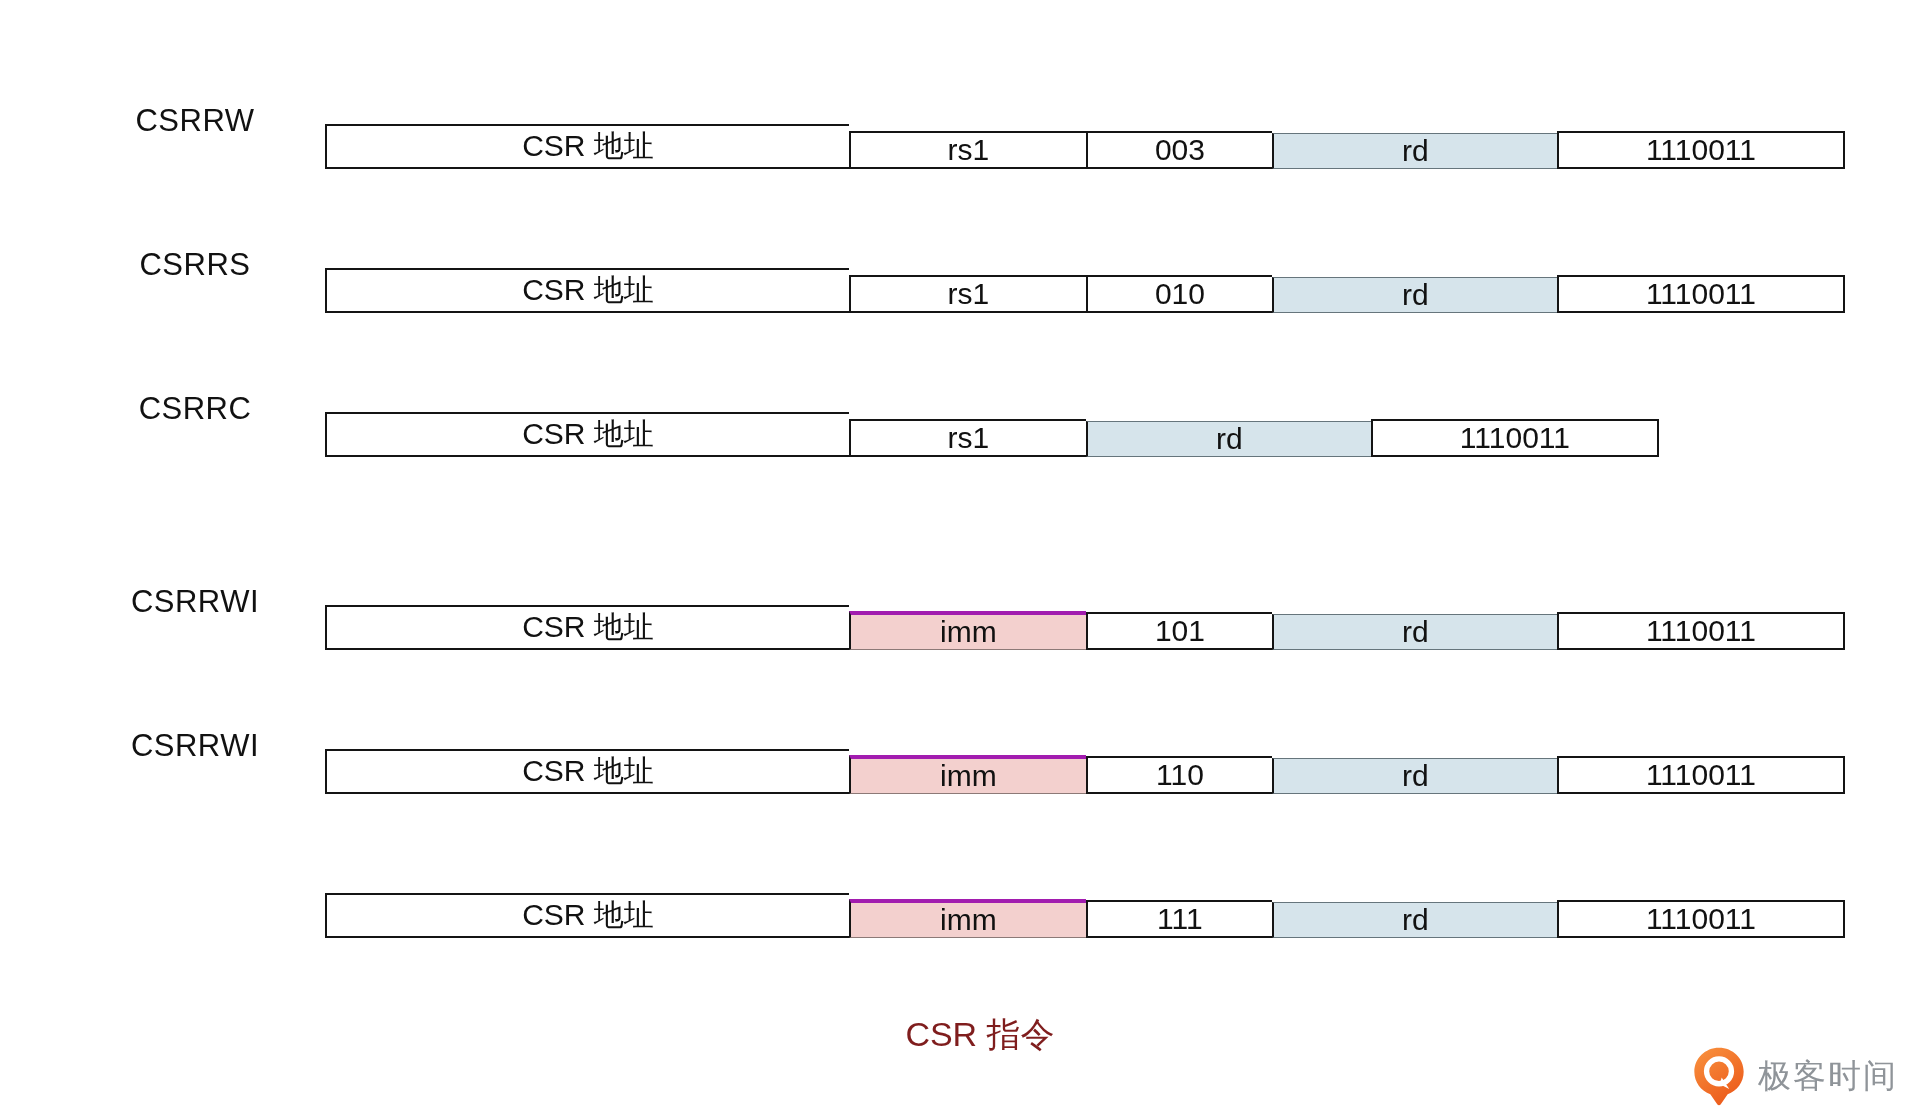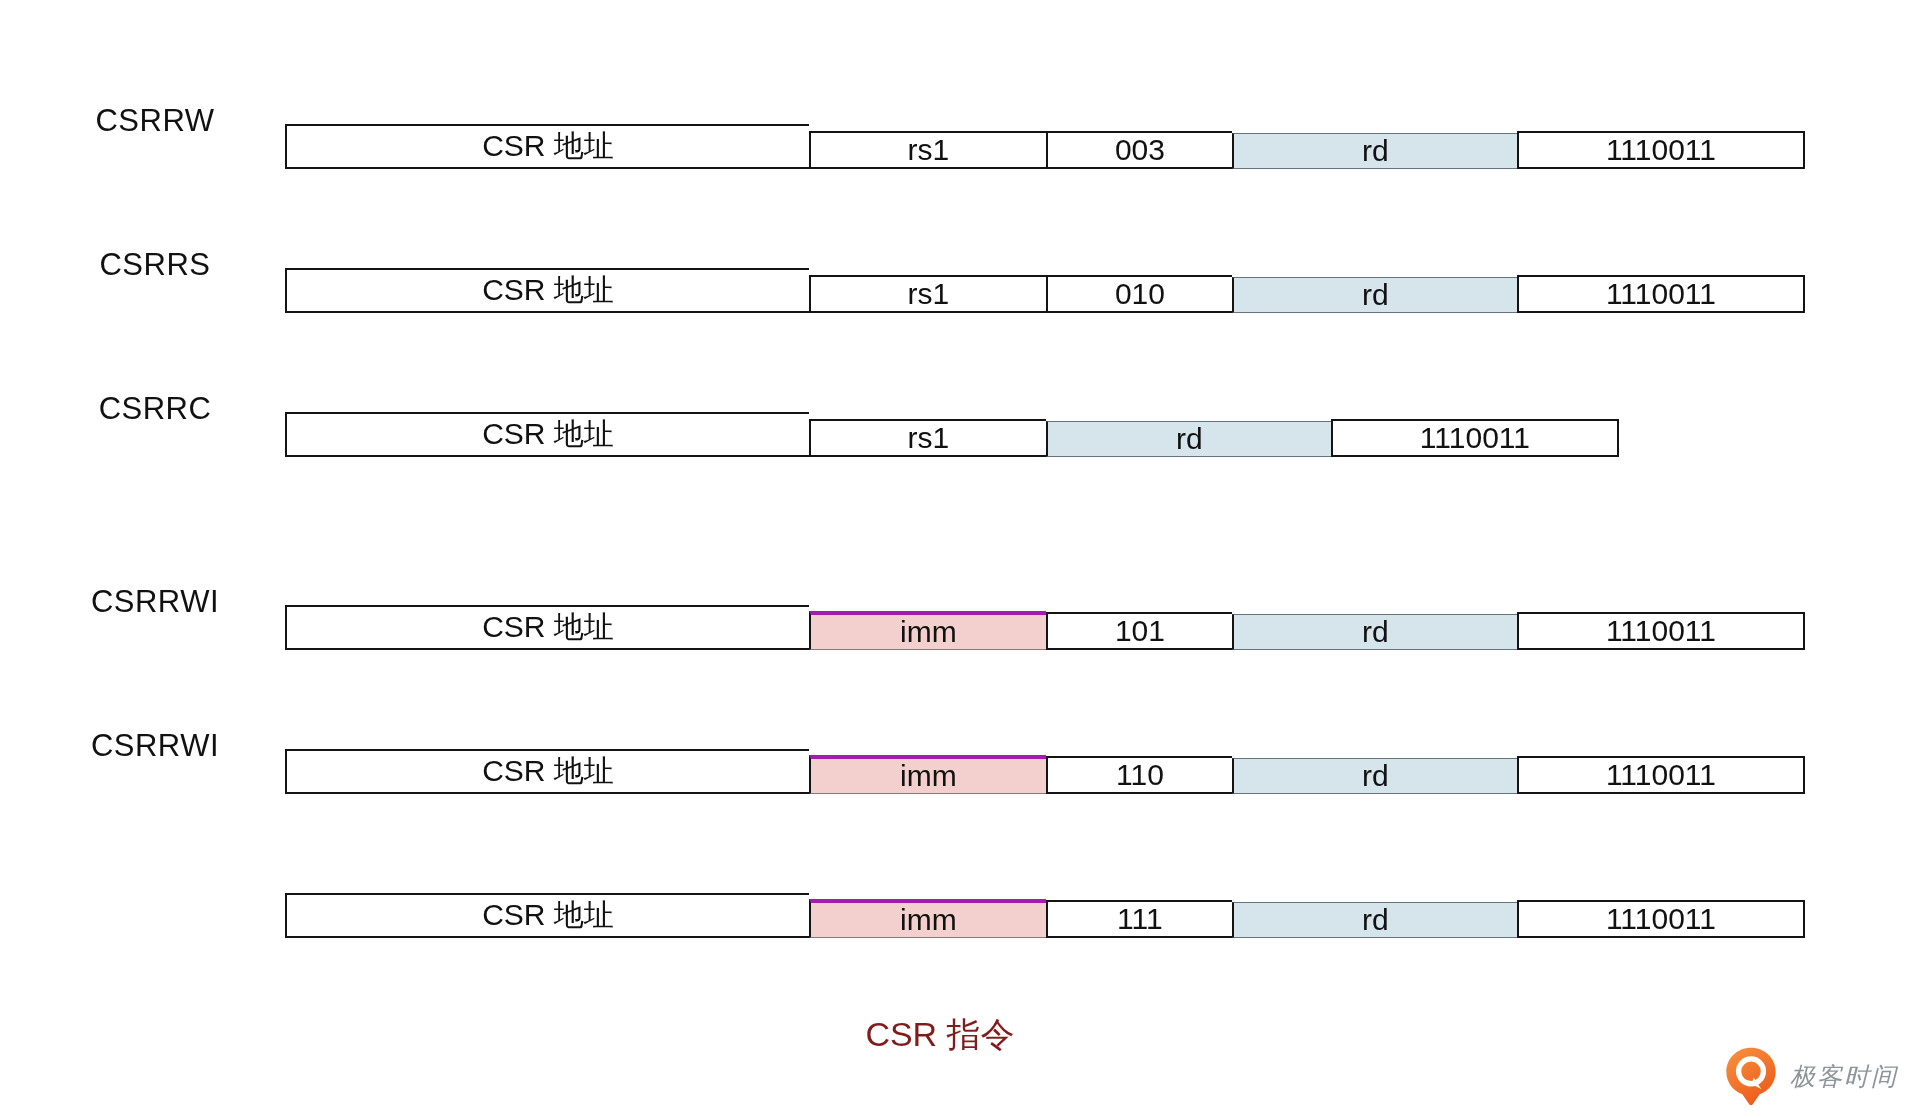--- a/index.html
+++ b/index.html
@@ -12,21 +12,21 @@
   * { box-sizing: border-box; }
   html, body { margin: 0; padding: 0; }
   body {
     width: 1920px; height: 1118px;
     background: #ffffff;
     font-family: "Liberation Sans", "DejaVu Sans", sans-serif;
     color: #1a1a1a;
     position: relative;
     overflow: hidden;
   }
-  .stage { position: absolute; inset: 0; }
+  .stage { position: absolute; inset: 0; margin-left: 40px; }
 
   .row { position: absolute; left: 0; width: 1920px; height: 96px; }
   .row-label {
     position: absolute; left: 40px; top: 0; width: 230px; height: 96px;
     display: flex; align-items: center; justify-content: center;
     font-size: 31px; letter-spacing: 0.5px; color: #111;
   }
   .box {
     position: absolute; left: 285px; top: 0; width: 1520px; height: 96px;
     display: flex; align-items: flex-end; background: #fff;
@@ -58,23 +58,22 @@
     transform: translateX(-50%);
     font-size: 34px; color: #7f1d1d; white-space: nowrap;
   }
 
   .brand {
     position: absolute; right: 22px; top: 1046px;
     display: flex; align-items: center; gap: 12px;
   }
   .brand-icon { width: 54px; height: 60px; }
   .brand-name {
-    font-size: 25px; color: var(--brand-text); letter-spacing: 2px;
+    font-size: 33px; color: var(--brand-text); letter-spacing: 2px;
     white-space: nowrap;
-    font-style: italic;
   }
 </style>
 </head>
 <body>
 
 <div class="stage">
 
   <div class="row" style="top:73px">
     <div class="row-label">CSRRW</div>
     <div class="box">

